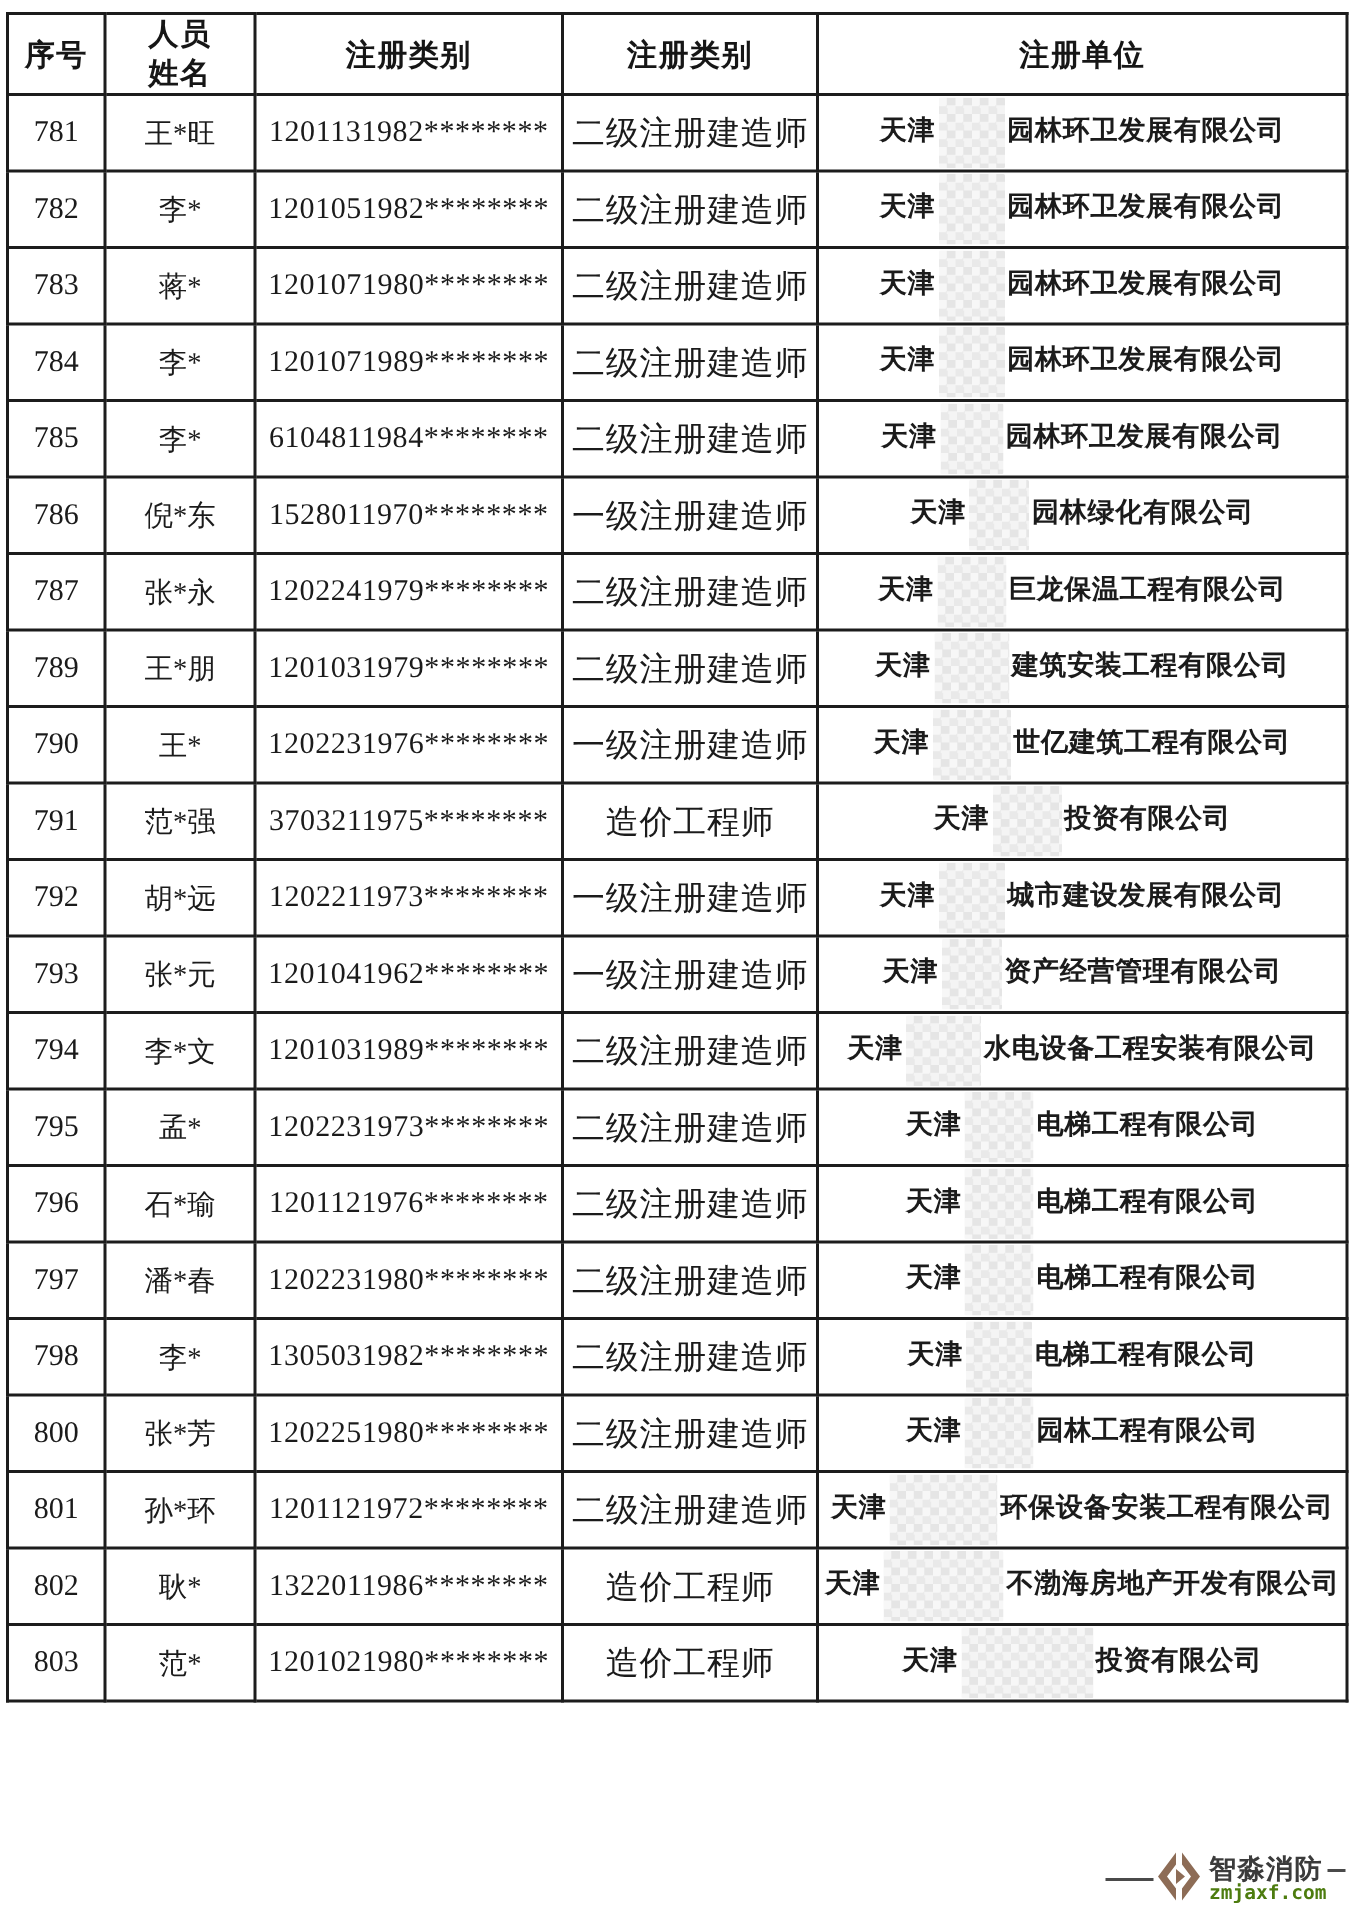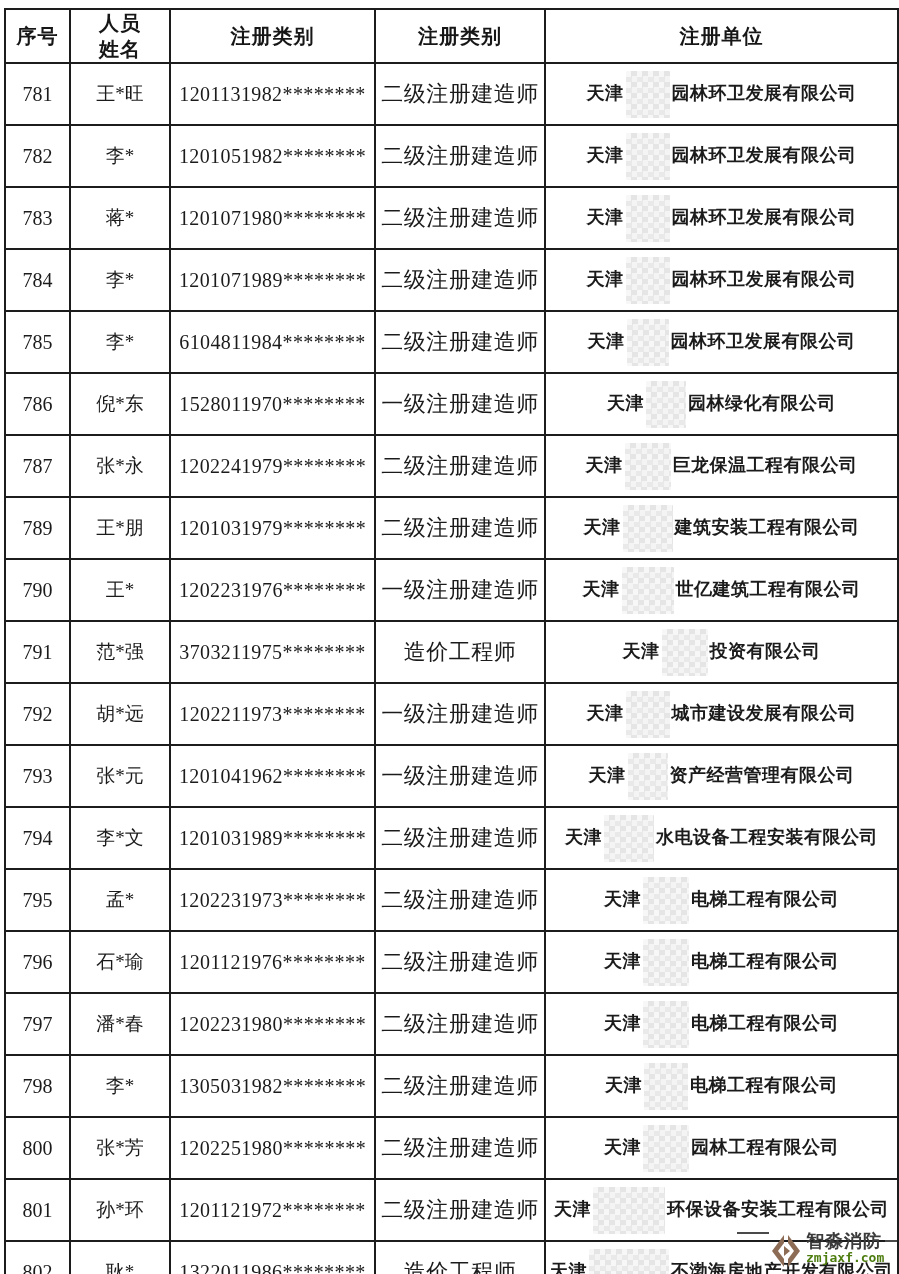--- a/index.html
+++ b/index.html
@@ -11,35 +11,35 @@
   .page{position:absolute;inset:0;}
   table.reg{
     position:absolute;left:4px;top:8px;width:893px;
     border-collapse:collapse;table-layout:fixed;
   }
   table.reg th, table.reg td{
     border:2px solid #1c1c1c;text-align:center;vertical-align:middle;
     padding:0;overflow:hidden;white-space:nowrap;
   }
   thead tr{height:54px;}
-  tbody tr{height:62px;}
+  tbody tr{height:51px;}
   th{font-size:20px;font-weight:600;color:#161616;letter-spacing:1px;}
   th .two-line{display:block;line-height:1.3;}
   td.c-no{font-size:20px;}
   td.c-name{font-size:19px;}
   td.c-id{font-size:20px;letter-spacing:.4px;}
   td.c-cat{font-size:22px;letter-spacing:.5px;}
   td.c-unit{font-size:18px;letter-spacing:.5px;font-weight:bold;}
   .redact{
     display:inline-block;height:47px;vertical-align:middle;margin:0 2px;
     background-image:conic-gradient(#e5e5e5 25%,#f4f4f4 0 50%,#e9e9e9 0 75%,#f7f7f7 0);
     background-size:11px 11px;border-radius:1px;
   }
   .watermark{
-    position:absolute;right:2px;bottom:4px;display:flex;align-items:flex-start;
+    position:absolute;right:2px;bottom:4px;display:flex;align-items:flex-end;
   }
   .wm-line-left{width:32px;height:2px;background:#4a4a4a;margin-right:2px;margin-bottom:16px;}
   .wm-logo{width:32px;height:38px;flex:0 0 auto;margin-right:3px;}
   .wm-text{display:flex;flex-direction:column;align-items:flex-start;line-height:1.05;}
   .wm-row1{display:flex;align-items:center;}
   .wm-brand{font-size:18px;font-weight:700;color:#3b3b3b;letter-spacing:1px;font-family:"Liberation Sans","DejaVu Sans",sans-serif;}
   .wm-line-right{width:12px;height:2px;background:#4a4a4a;margin-left:3px;}
   .wm-domain{font-size:13px;font-weight:700;color:#4d7c0f;font-family:"DejaVu Sans Mono","Liberation Mono",monospace;letter-spacing:0;}
 </style>
 </head>

